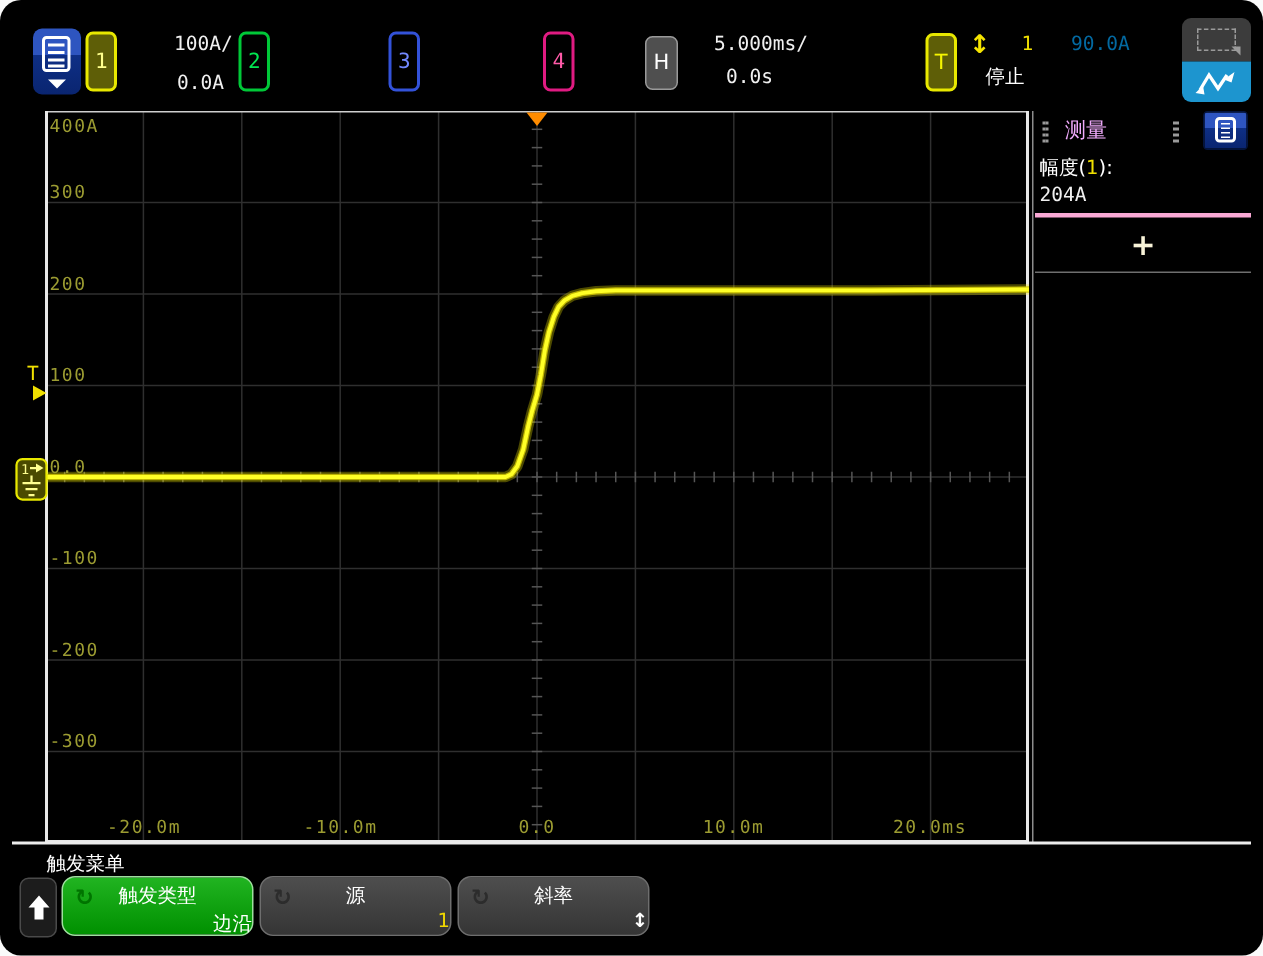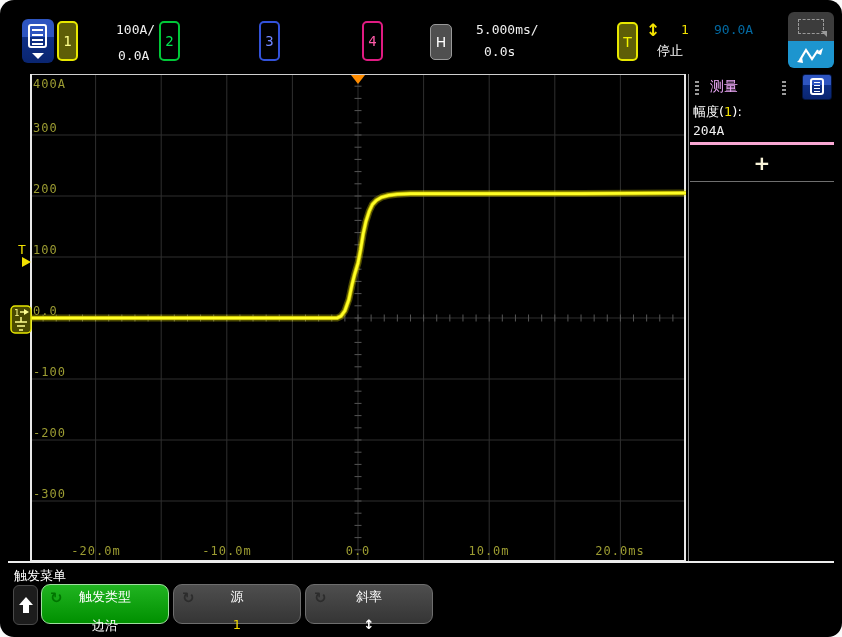--- a/index.html
+++ b/index.html
@@ -68,32 +68,32 @@
   .panel-menu-btn .doc-icon i:nth-child(3){top:8px}.panel-menu-btn .doc-icon i:nth-child(4){top:11px}
   .mrow{border-bottom:3px solid #f9a8d4;padding:2px 3px 3px 3px;}
   .mlabel{font:13px "DejaVu Sans",sans-serif;color:#fff;white-space:nowrap;}
   .msrc{color:#f0e000;}
   .mvalue{text-align:left;padding:2px 6px 1px 0;font:13px "DejaVu Sans Mono",monospace;color:#f0f0f0;}
   .addrow{border-bottom:1px solid #6f6f6f;height:37px;display:flex;align-items:center;justify-content:center;
     font:bold 20px "DejaVu Sans",sans-serif;color:#f8f3d8;}
 
   
   .hline{position:absolute;left:8px;top:561px;width:826px;height:2px;background:#ececec;}
-  .menu-title{position:absolute;left:14px;top:567px;font:13px "DejaVu Sans",sans-serif;color:#fff;}
+  .menu-title{position:absolute;left:31px;top:567px;font:13px "DejaVu Sans",sans-serif;color:#fff;}
   .back-btn{position:absolute;left:13px;top:585px;width:25px;height:40px;border-radius:6px;
     background:#1c1c1c;border:1px solid #4a4a4a;display:flex;align-items:center;justify-content:center;}
   .softkey{position:absolute;top:584px;width:128px;height:40px;border-radius:9px;padding-top:3px;
     text-align:center;font:13px "DejaVu Sans",sans-serif;color:#fff;}
   .softkey .cyc{position:absolute;left:8px;top:4px;font:bold 15px "DejaVu Sans",sans-serif;}
   .sk-green{left:41px;background:linear-gradient(180deg,#21b421,#009000);border:1px solid #9fdf9f;}
   .sk-green .cyc{color:#007400;}
   .sk-gray{background:linear-gradient(180deg,#4e4e4e,#353535);border:1px solid #6e6e6e;}
   .sk-gray .cyc{color:#2c2c2c;}
   .sk2{left:173px}.sk3{left:305px}
-  .sk-line2{margin-top:11px;}
+  .sk-line2{margin-top:1px;text-align:right;}
   .val-yellow{color:#f0d800;}
   .val-slope{font-weight:bold;}
 </style>
 </head>
 <body>
 
 <div class="screen">
 
   <div class="menu-btn">
     <div class="doc-icon">

